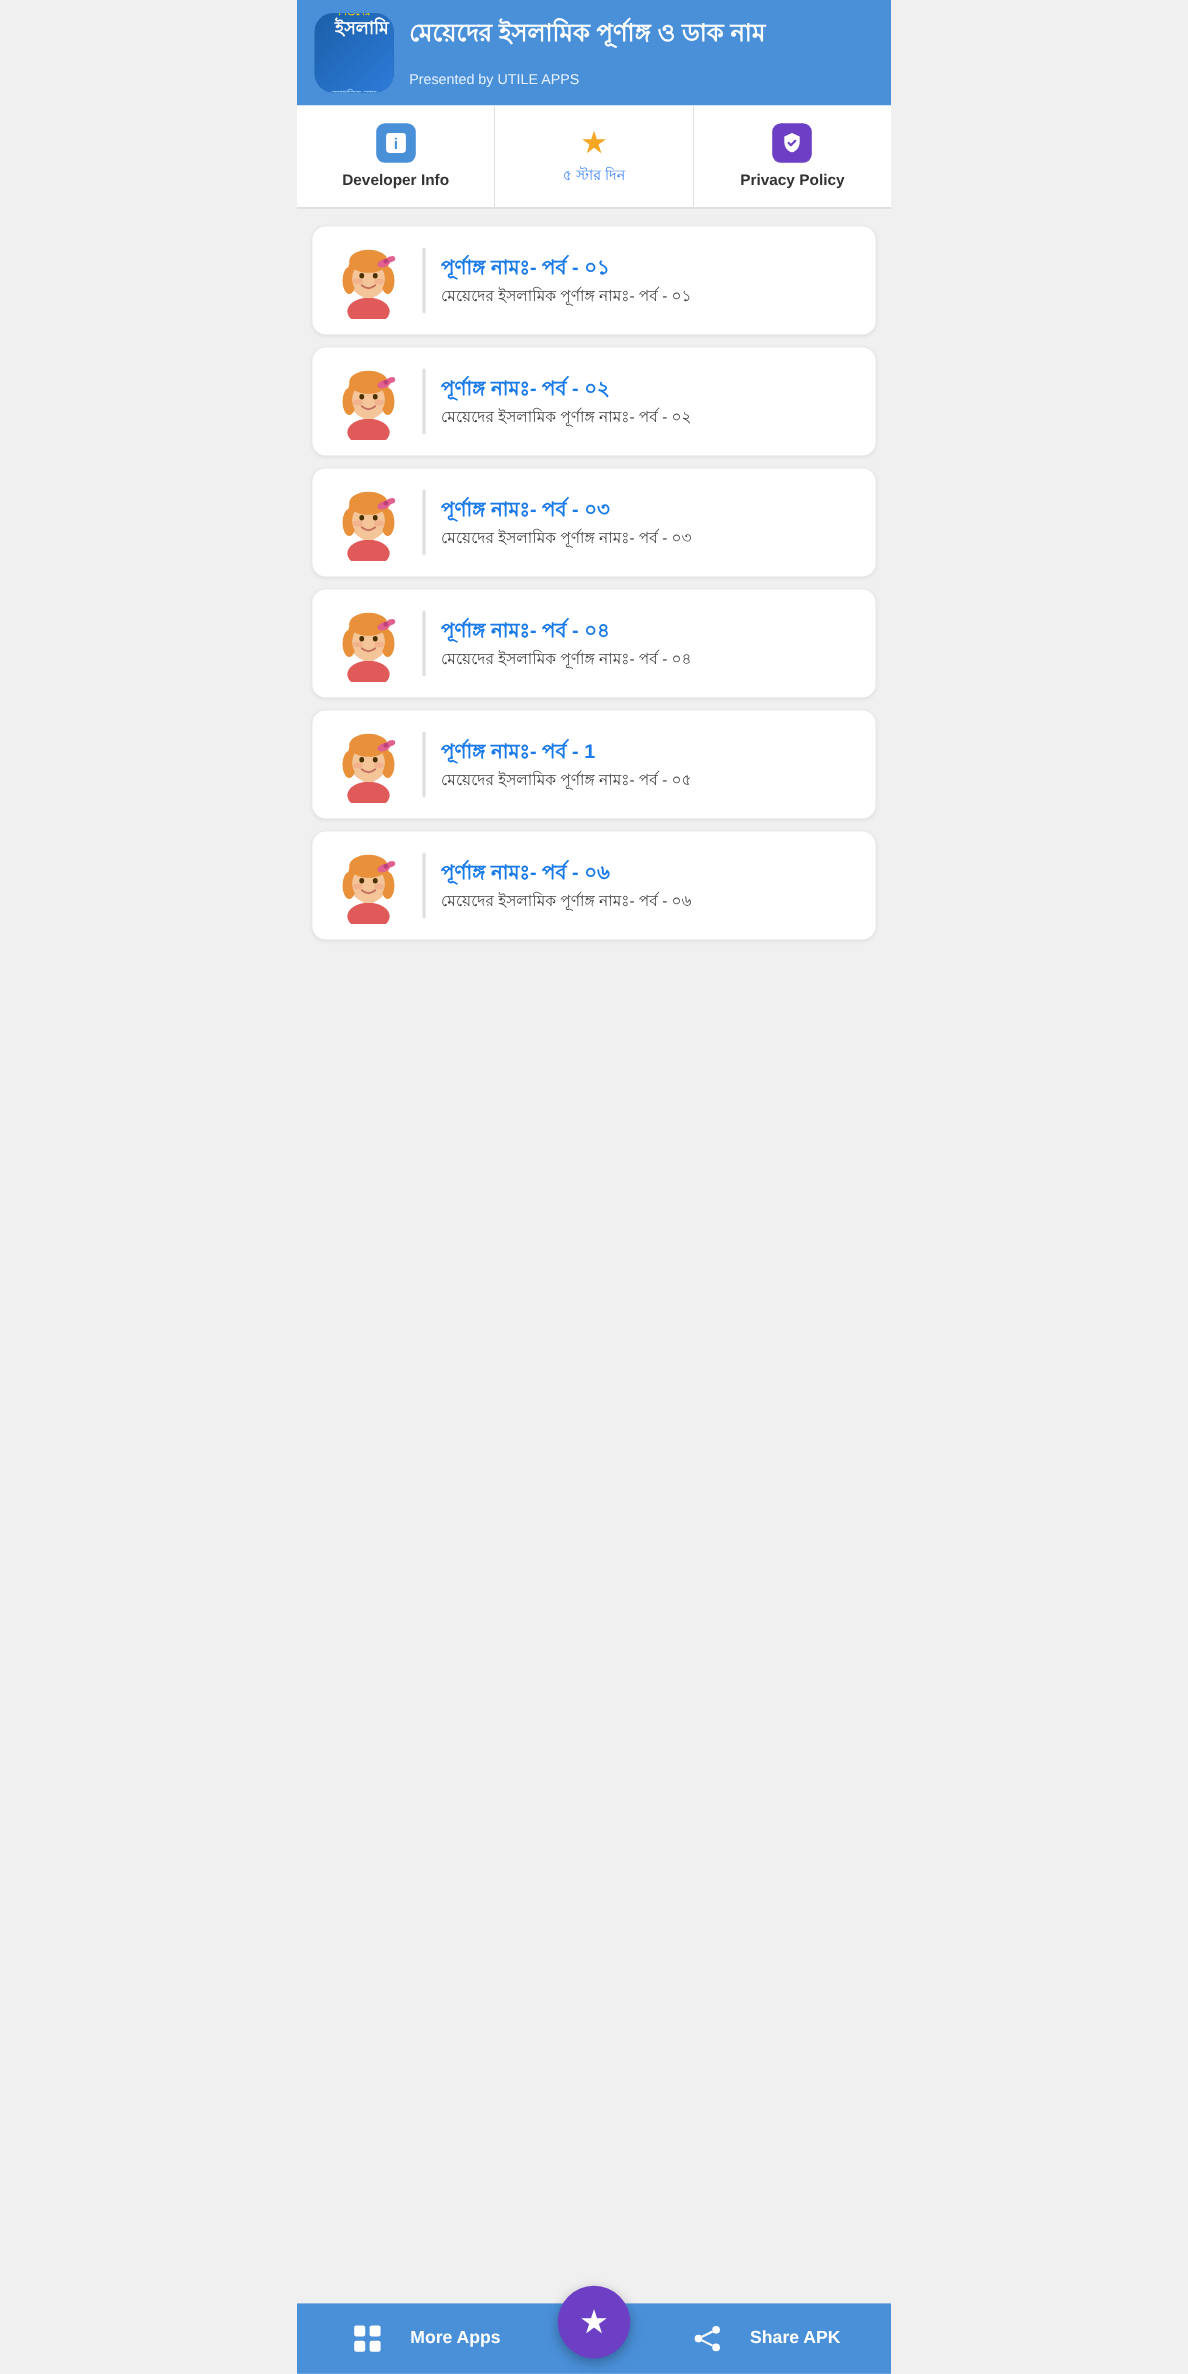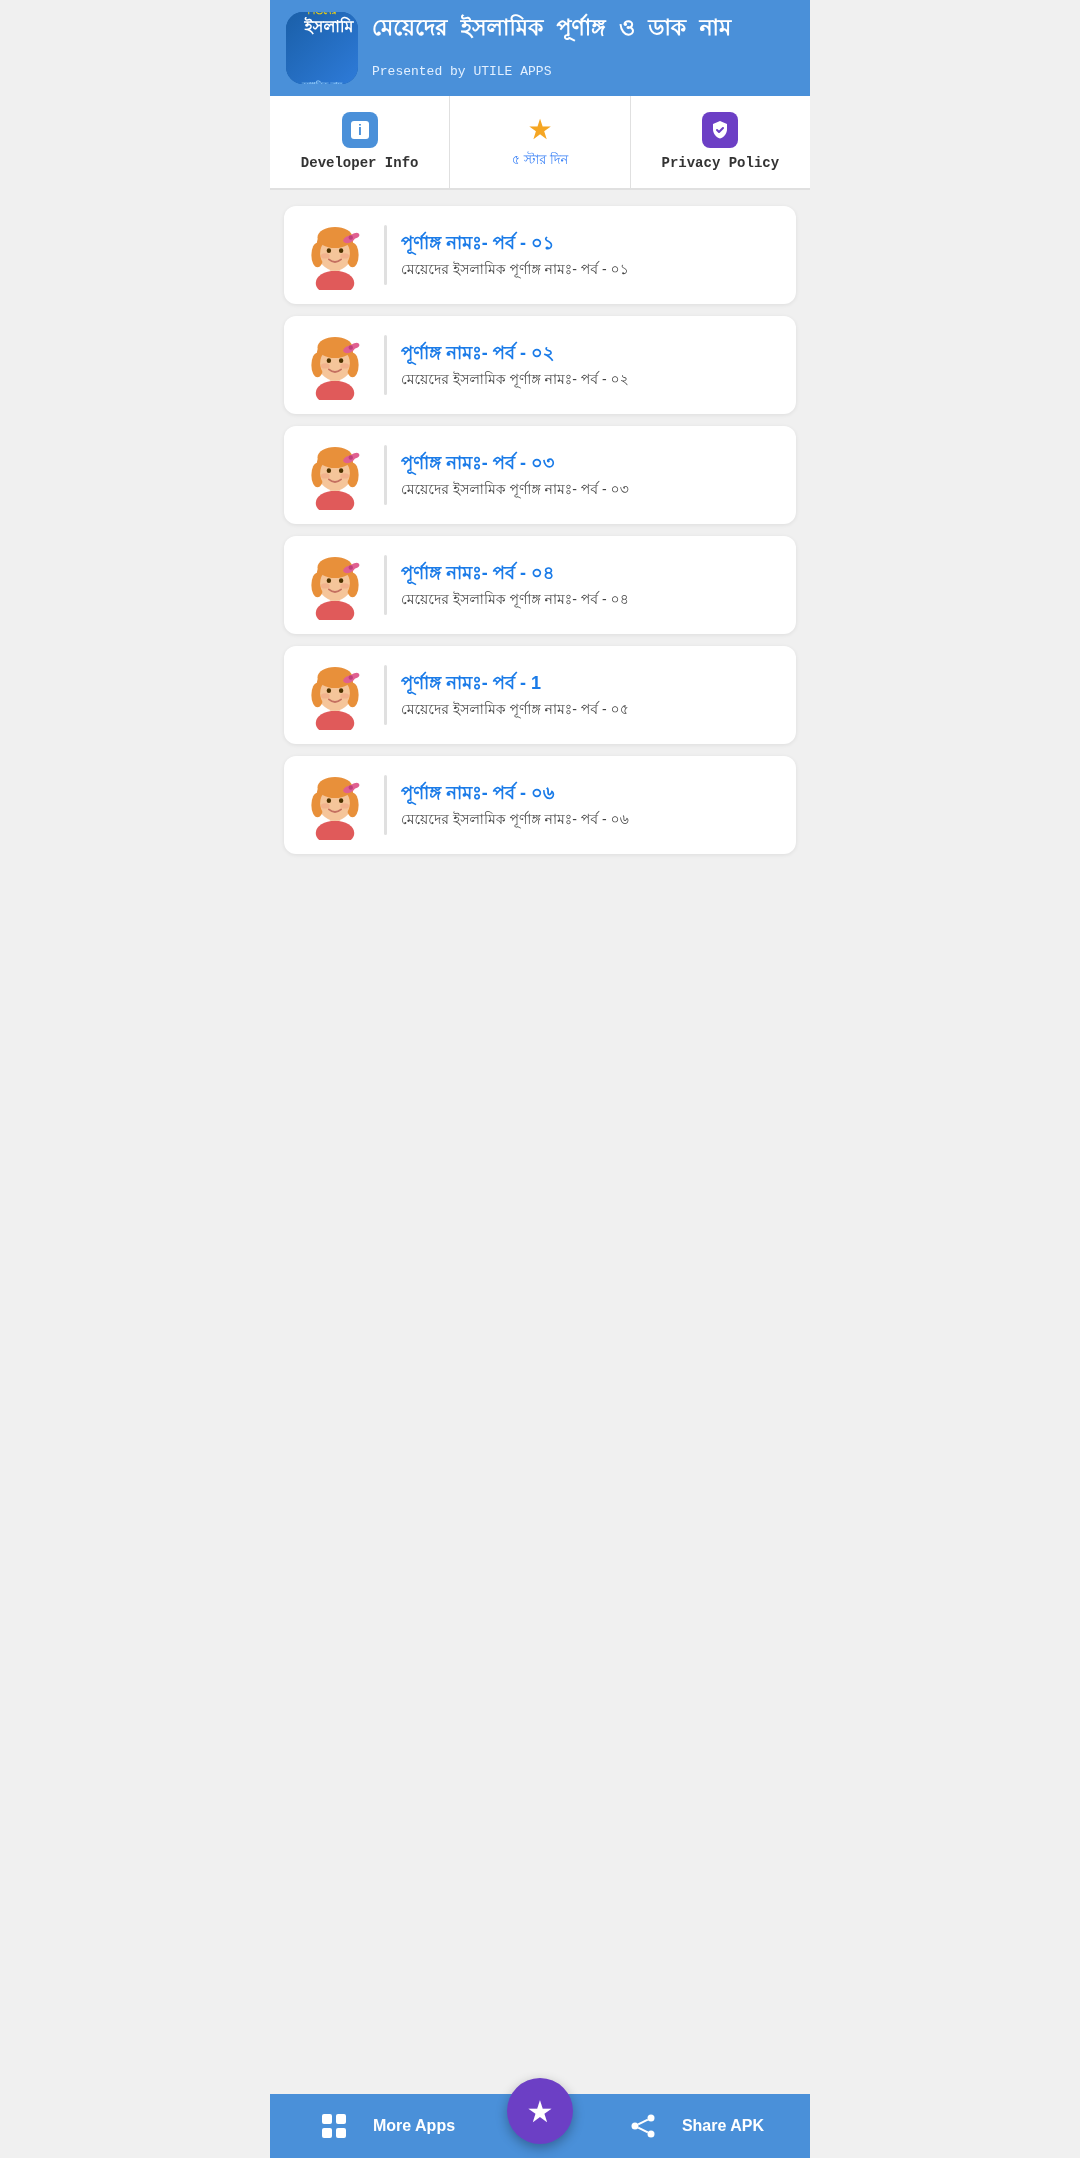--- a/index.html
+++ b/index.html
@@ -41,21 +41,21 @@
       height: 100%;
       display: flex;
       flex-direction: column;
       align-items: center;
       justify-content: center;
       border-radius: 12px;
     }
     .logo-text-top { color: #ffd700; font-size: 9px; font-weight: bold; }
     .logo-text-main { color: white; font-size: 16px; font-weight: bold; line-height: 1; margin-left: 14px; }
     .logo-text-bottom { color: #90caf9; font-size: 8px; margin-top: 44px; }
-    .header-text { flex: 1; font-family: Liberation Mono, monospace; }
+    .header-text { flex: 1; }
     .header-title {
       color: white;
       font-size: 22px;
       font-weight: bold;
       line-height: 1.2;
     }
     .header-subtitle {
       color: #e3f0ff;
       font-size: 13px;
       margin-top: 20px;
@@ -90,21 +90,20 @@
       justify-content: center;
     }
     .icon-blue { background: #4a90d9; }
     .icon-purple { background: #6c3fc5; }
     .toolbar-btn-label {
       font-size: 14px;
       font-weight: 600;
       color: #333;
       text-align: right;
       line-height: 1.3;
-      font-family: Liberation Mono, monospace;
     }
     .star-rating {
       display: flex;
       flex-direction: column;
       align-items: center;
       gap: 4px;
     }
     .star-icon { font-size: 28px; color: #f5a623; }
     .star-label { font-size: 13px; color: #3b82f6; font-weight: 400; }
 

